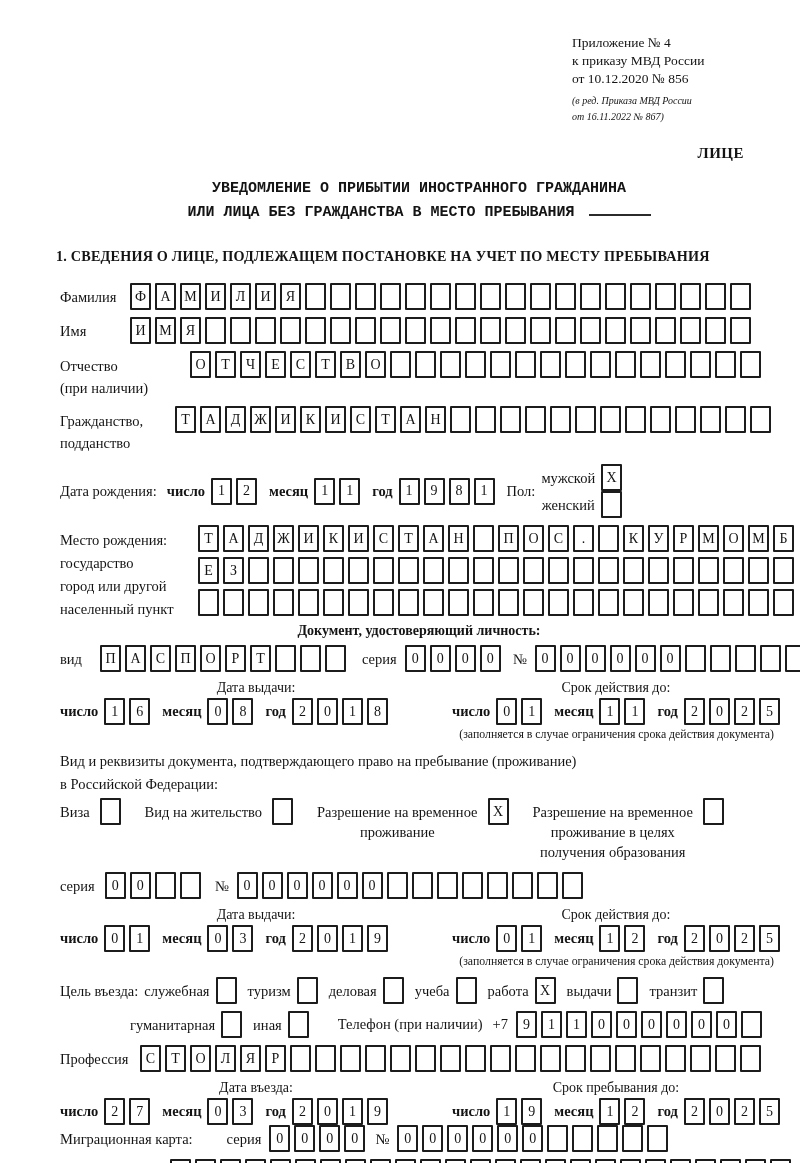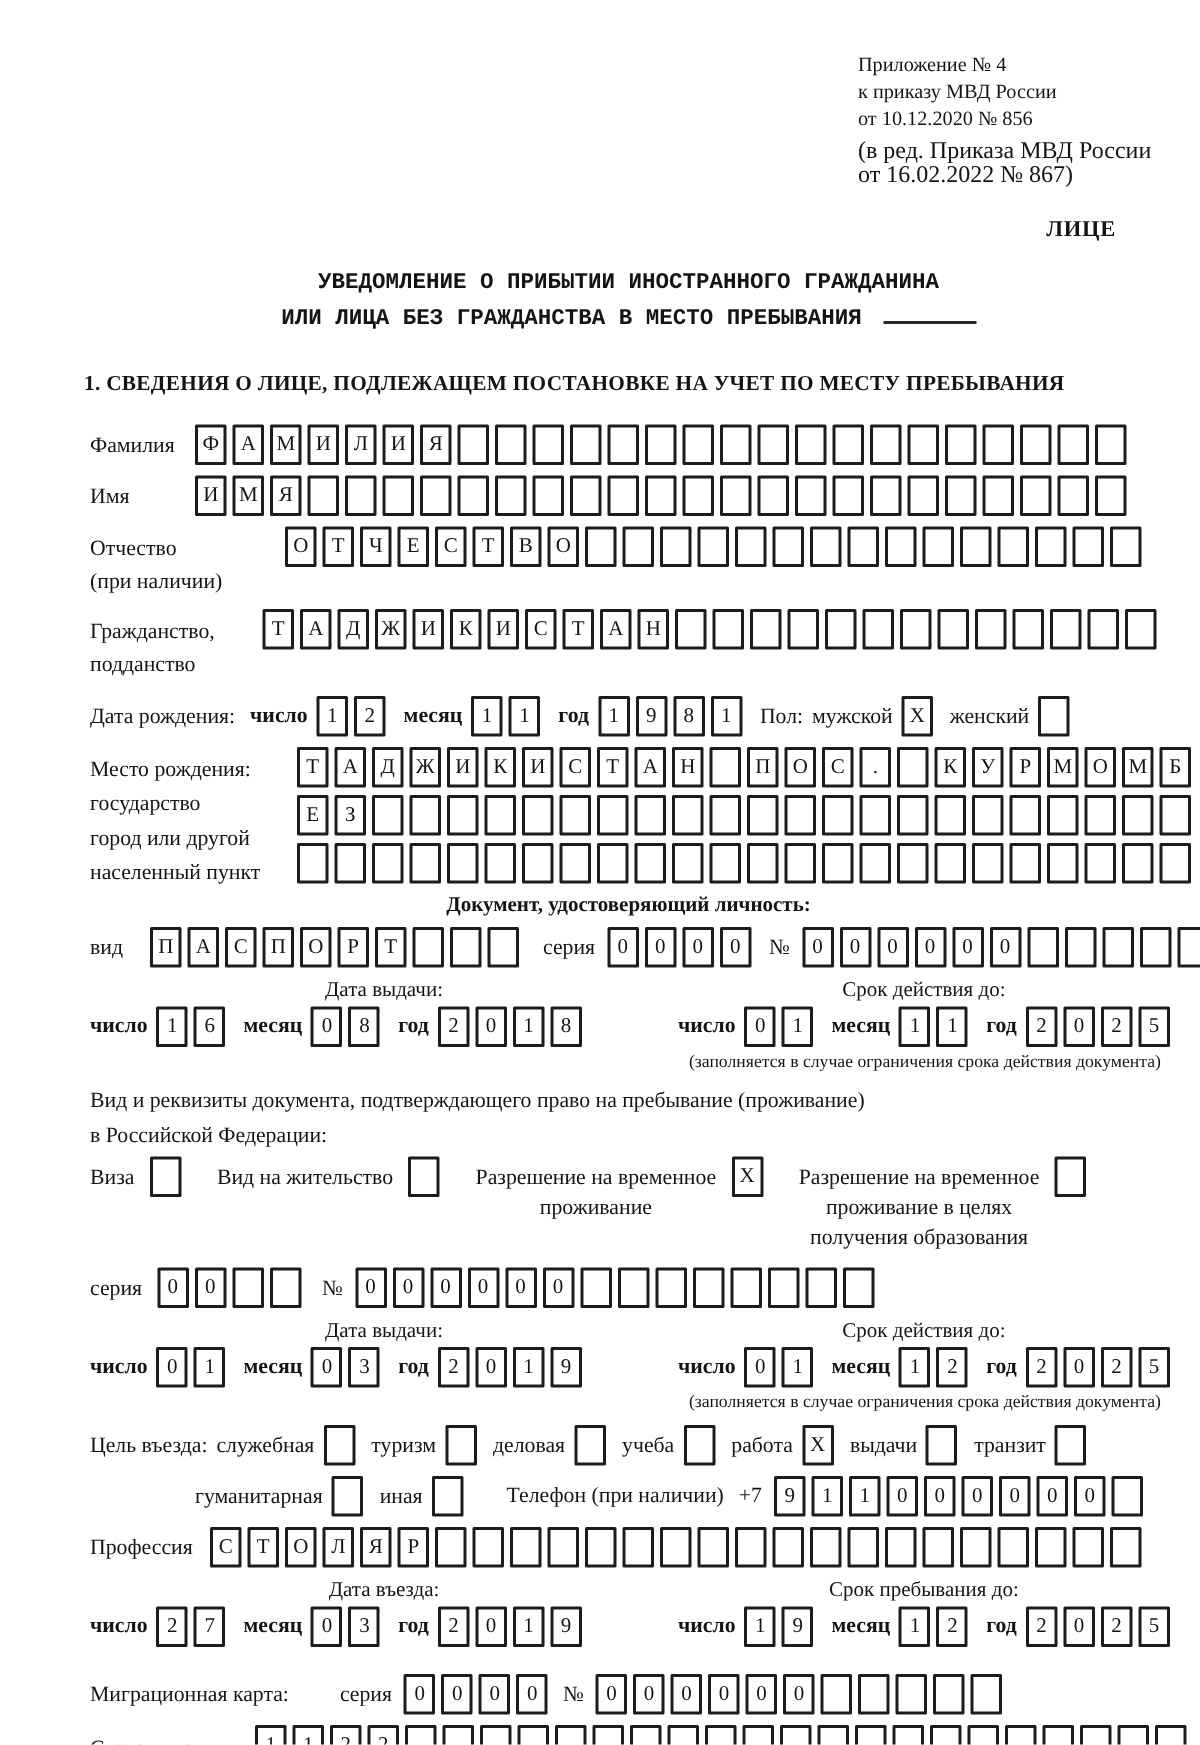--- a/index.html
+++ b/index.html
@@ -2,21 +2,21 @@
 <html><head>
 <meta charset="utf-8">
 <style>
   html,body{margin:0;padding:0;background:#fff;}
   body{width:800px;height:1163px;overflow:hidden;color:#141414;
        font-family:"Liberation Serif","DejaVu Serif",serif;}
   .page{box-sizing:border-box;width:800px;height:1008px;padding:34px 22px 0 60px;position:relative;}
 
   
   .hdr{width:200px;margin-left:auto;margin-right:6px;font-size:13.5px;line-height:18px;}
-  .hdr .amend{font-size:16px;line-height:16px;margin-top:5px;}
+  .hdr .amend{font-size:10px;line-height:16px;margin-top:5px;font-style:italic;}
   .forma{text-align:right;font-weight:bold;font-size:15px;margin:20px 34px 0 0;letter-spacing:.5px;}
 
   
   .title{text-align:center;font-weight:bold;font-size:15px;line-height:22px;margin-top:16px;font-family:Liberation Mono, monospace;}
   .uline{display:inline-block;width:62px;border-bottom:2px solid #2b2b2b;margin-left:14px;height:14px;}
   .sec1{font-weight:bold;font-size:14.2px;margin:24px 0 18px -4px;letter-spacing:.2px;}
 
   
   .frow{display:flex;align-items:flex-start;margin-bottom:7px;}
   .flabel{font-size:14.5px;flex:none;line-height:20px;padding-top:4px;}
@@ -53,21 +53,21 @@
 <body>
 
 <div class="page">
 
   <div class="hdr">
     <div>Приложение № 4</div>
     <div>к приказу МВД России</div>
     <div>от 10.12.2020 № 856</div>
     <div class="amend">
       <div>(в ред. Приказа МВД России</div>
-      <div>от 16.02.2022 № 867)</div>
+      <div>от 16.11.2022 № 867)</div>
     </div>
   </div>
   <div class="forma">ЛИЦЕ</div>
 
   <div class="title">
     <div>УВЕДОМЛЕНИЕ О ПРИБЫТИИ ИНОСТРАННОГО ГРАЖДАНИНА</div>
     <div>
       <span>ИЛИ ЛИЦА БЕЗ ГРАЖДАНСТВА В МЕСТО ПРЕБЫВАНИЯ</span><span class="uline"></span>
     </div>
   </div>
@@ -216,21 +216,21 @@
         </span>
         <span class="seg-label">год</span>
         <span class="cells">
           <span class="cell">1</span>
           <span class="cell">9</span>
           <span class="cell">8</span>
           <span class="cell">1</span>
         </span>
       </span>
     <span class="flabel" style="padding-top:0;margin:0 6px 0 12px;">Пол:</span>
-    <span class="opts" style="align-items:center;">
+    <span class="opts" style="align-items:center;flex-direction:column;">
         <span class="opt">
           <span class="opt-label">мужской</span>
           <span class="cell">X</span>
         </span>
         <span class="opt">
           <span class="opt-label">женский</span>
           <span class="cell"></span>
         </span>
       </span>
   </div>
@@ -595,21 +595,21 @@
         <span class="cell"></span>
         <span class="cell"></span>
         <span class="cell"></span>
         <span class="cell"></span>
         <span class="cell"></span>
         <span class="cell"></span>
         <span class="cell"></span>
       </span>
   </div>
 
-  <div class="dates" style="margin-top:6px;margin-bottom:18px;">
+  <div class="dates" style="margin-top:6px;margin-bottom:0;">
     <div class="dgroup dg-left">
       <div class="dtitle">Дата въезда:</div>
       <div class="dsegs">
           <span class="seg-label">число</span>
           <span class="cells">
             <span class="cell">2</span>
             <span class="cell">7</span>
           </span>
           <span class="seg-label">месяц</span>
           <span class="cells">

